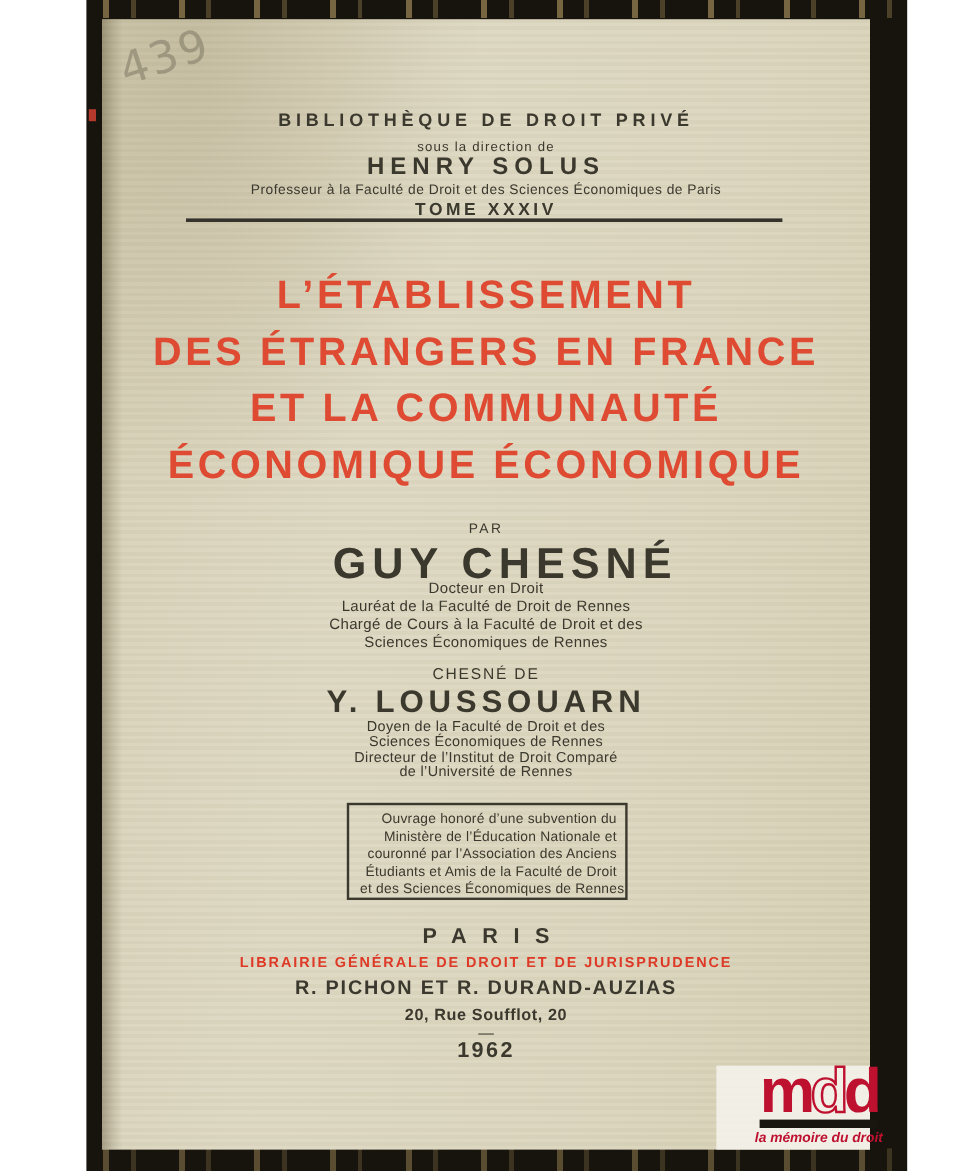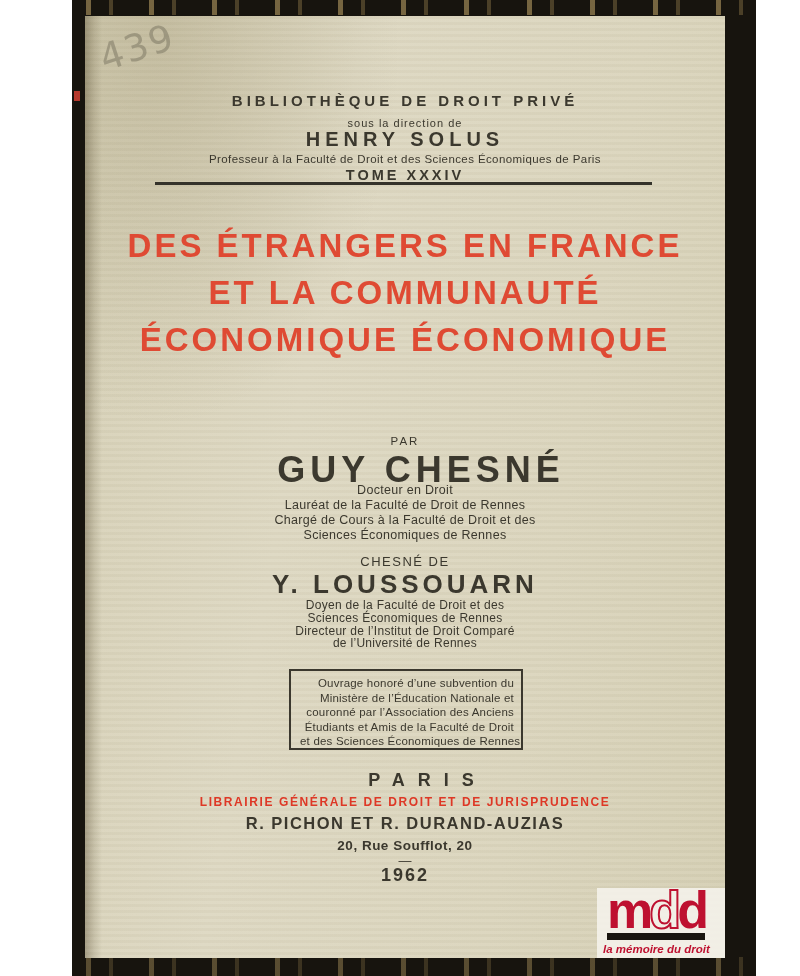--- a/index.html
+++ b/index.html
@@ -66,33 +66,33 @@
   .preface-name{top:553px;font-size:26px;font-weight:bold;letter-spacing:4px;}
   .preface-creds{top:583px;font-size:12px;line-height:12.8px;letter-spacing:.3px;}
 
   .award-box{
     position:absolute;left:204px;top:653px;width:214px;height:72px;
     border:2px solid #3b382e;padding:5px 7px 0 9px;
     text-align:right;font-size:11.5px;line-height:14.6px;letter-spacing:.2px;
   }
   .award-box div{white-space:nowrap;}
 
-  .city{top:754px;font-size:18px;font-weight:bold;letter-spacing:13px;text-indent:13px;padding-left:16px;}
+  .city{top:754px;font-size:18px;font-weight:bold;letter-spacing:13px;text-indent:13px;}
   .publisher{top:779px;font-size:12px;font-weight:bold;letter-spacing:1.6px;color:#de3826;}
   .names{top:798px;font-size:16.5px;font-weight:bold;letter-spacing:1.5px;}
   .address{top:822px;font-size:13.5px;font-weight:bold;letter-spacing:.5px;}
   .dash{top:837px;font-size:13px;}
   .year{top:849px;font-size:18px;font-weight:bold;letter-spacing:2px;}
 
   
   .wm-backdrop{
     position:absolute;left:512px;top:872px;right:0;bottom:0;
     background:rgba(245,243,236,.88);
   }
-  .wm{position:absolute;left:518px;top:874px;width:106px;text-align:center;}
+  .wm{position:absolute;left:544px;top:874px;width:106px;text-align:center;}
   .wm-letters{
     font-size:52px;line-height:40px;font-weight:bold;
     letter-spacing:-4px;color:#be1130;
   }
   .wm-letters .outline{
     color:transparent;
     -webkit-text-stroke:2px #be1130;
   }
   .wm-bar{width:98px;height:7px;background:#19150f;margin:3px auto 0;}
   .wm-tagline{
@@ -113,20 +113,21 @@
     <div class="handwritten">439</div>
 
     <div class="c series">BIBLIOTHÈQUE DE DROIT PRIVÉ</div>
     <div class="c direction">sous la direction de</div>
     <div class="c director">HENRY SOLUS</div>
     <div class="c director-title">Professeur à la Faculté de Droit et des Sciences Économiques de Paris</div>
     <div class="c tome">TOME XXXIV</div>
     <div class="rule"></div>
 
     <div class="c book-title">
+      <div>L’ÉTABLISSEMENT</div>
       <div>DES ÉTRANGERS EN FRANCE</div>
       <div>ET LA COMMUNAUTÉ</div>
       <div>ÉCONOMIQUE ÉCONOMIQUE</div>
     </div>
 
     <div class="c par">PAR</div>
     <div class="c author-name">GUY CHESNÉ</div>
     <div class="c author-creds">
       <div>Docteur en Droit</div>
       <div>Lauréat de la Faculté de Droit de Rennes</div>

